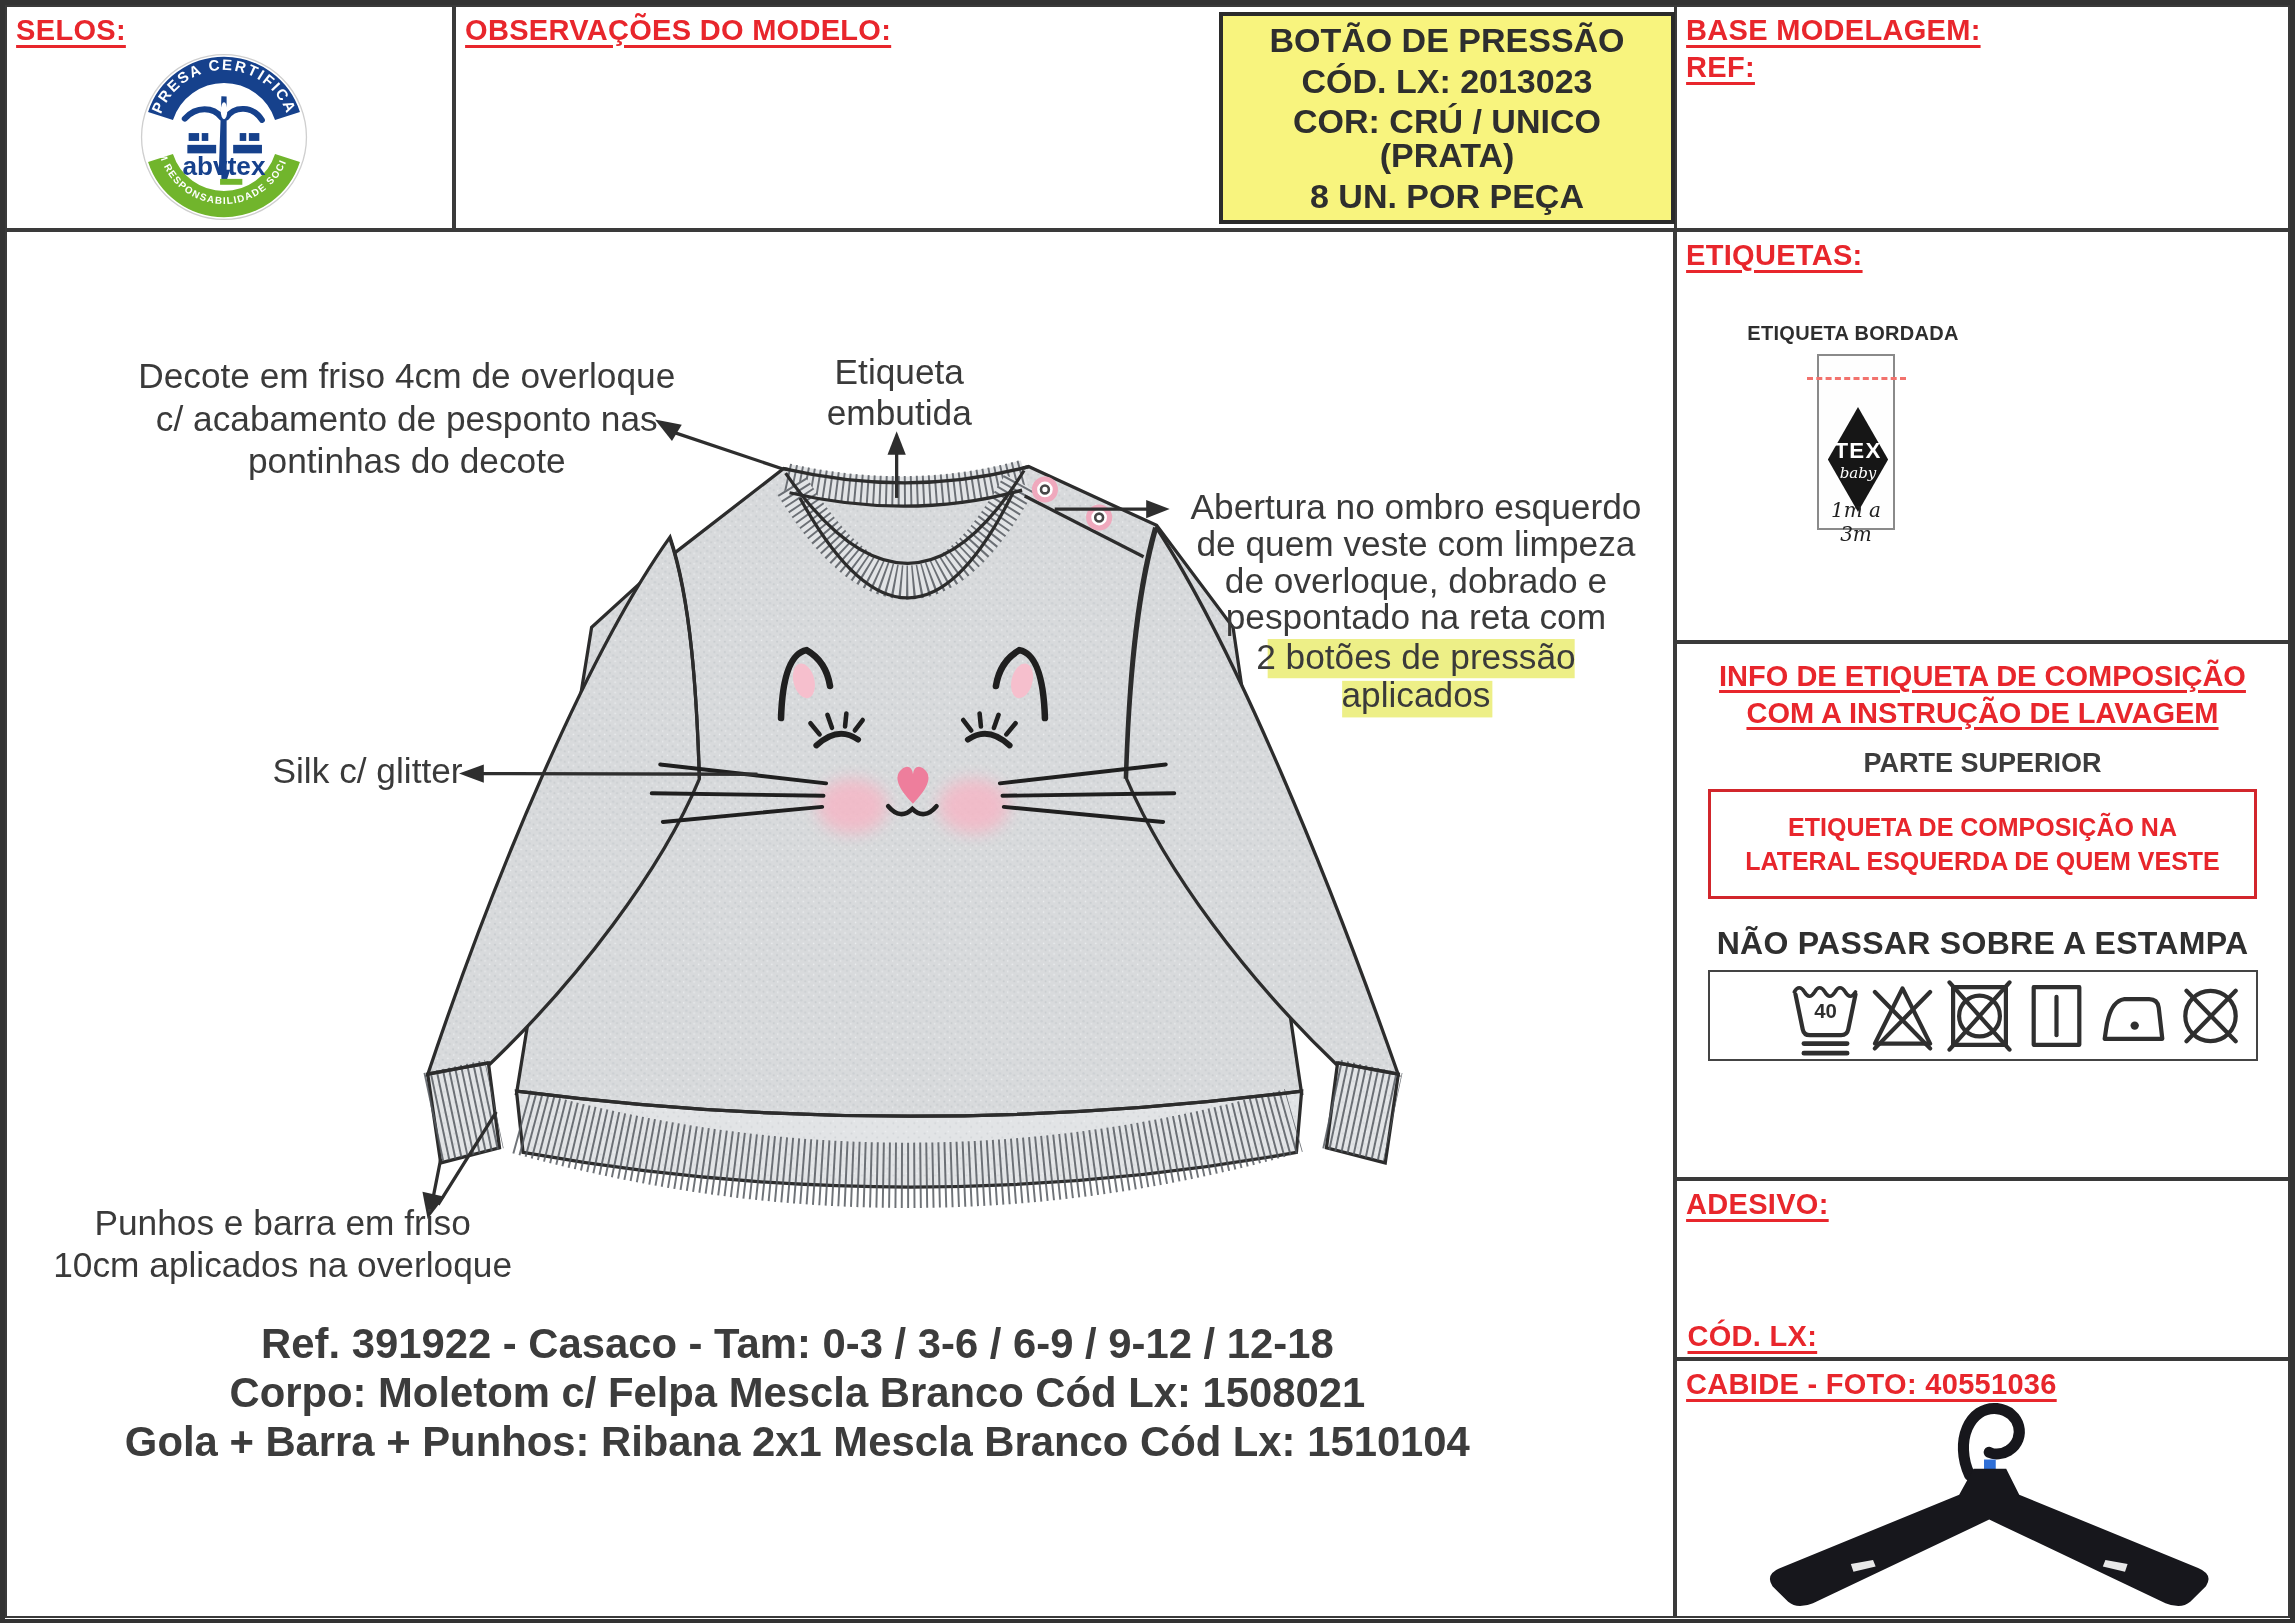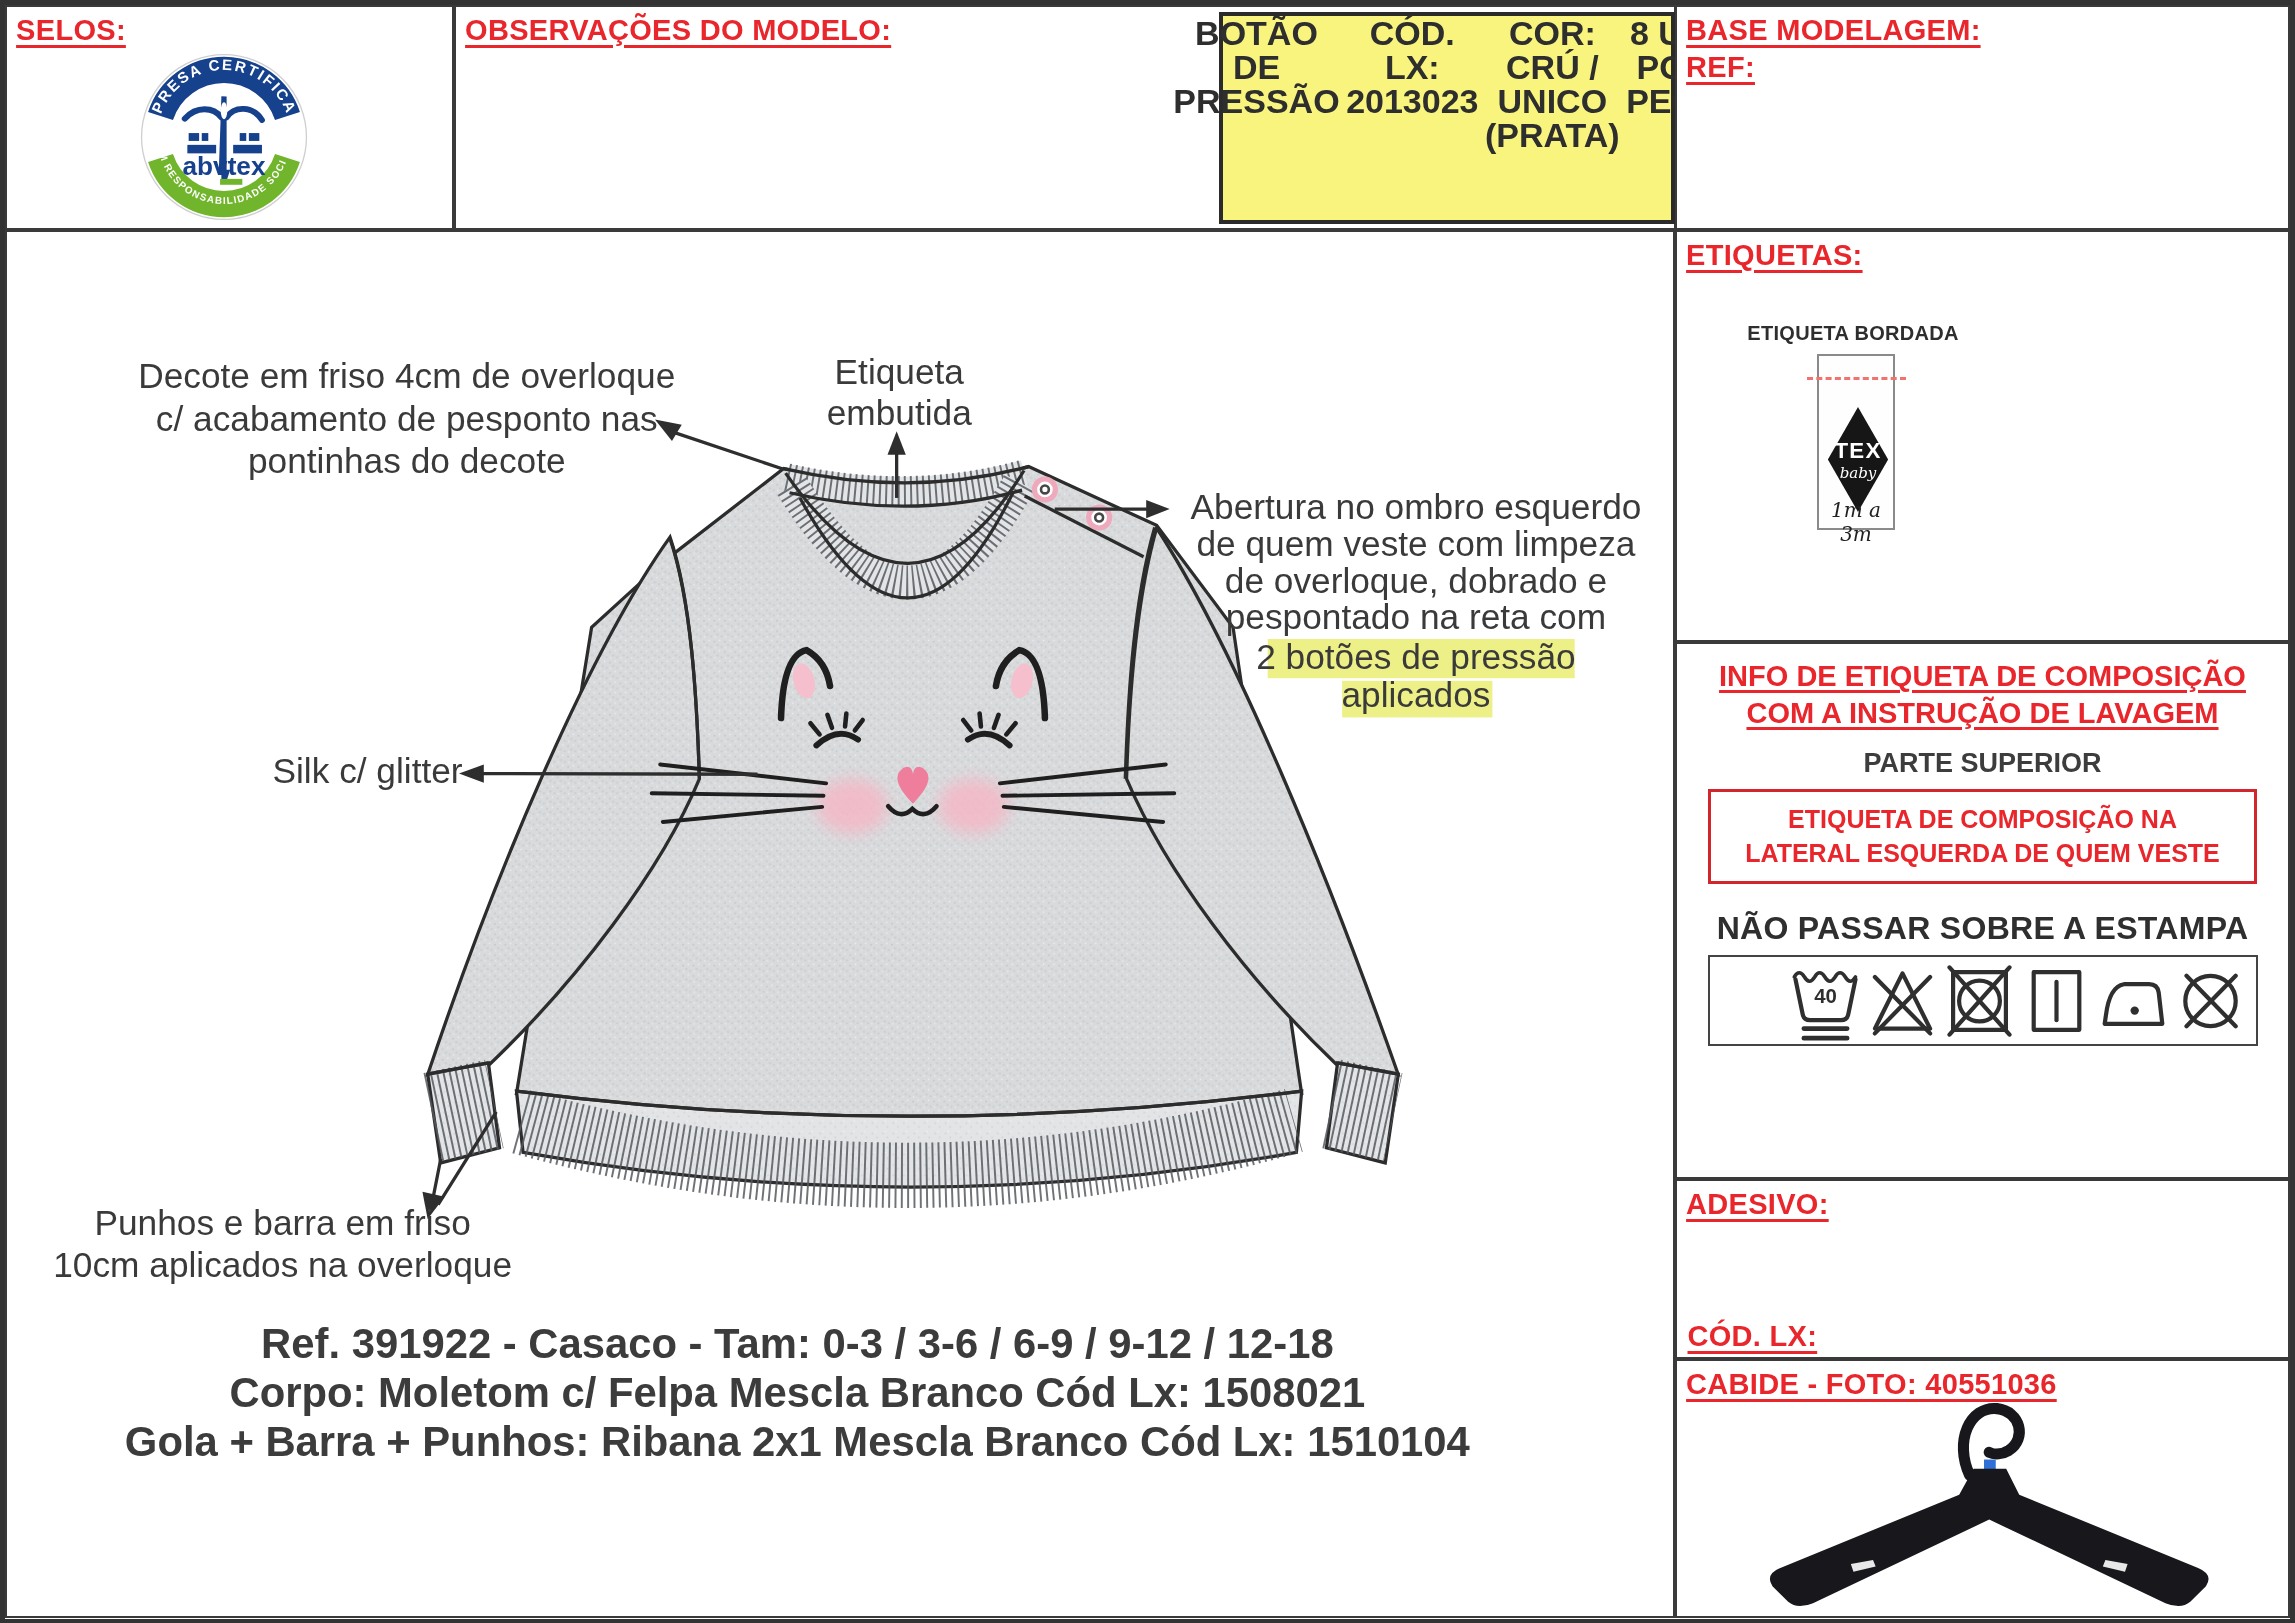--- a/index.html
+++ b/index.html
@@ -18,39 +18,39 @@
   
   #cell-main{left:0;top:225px;width:1670px;height:1388px;}
   #cell-etiq{left:1670px;top:225px;width:615px;height:412px;}
   #cell-info{left:1670px;top:637px;width:615px;height:537px;}
   #cell-ades{left:1670px;top:1174px;width:615px;height:180px;}
   #cell-cab{left:1670px;top:1354px;width:615px;height:259px;}
   .pad{padding:6.5px 9.1px;}
   
   #note-box{position:absolute;left:763px;top:5.2px;width:456px;height:212px;
             background:#f8f47e;border:4.6px solid #2b2b2b;text-align:center;
-            display:flex;flex-direction:row;justify-content:center;gap:6.5px;}
+            display:flex;flex-direction:column;justify-content:center;gap:6.5px;}
   #note-box div{font-size:34px;font-weight:bold;color:#2e2e2e;line-height:1.0;}
   
   #etq-heading{position:absolute;left:39px;top:90px;width:274px;text-align:center;
                font-size:20px;font-weight:bold;color:#2e2e2e;letter-spacing:0.3px;}
   #tex-label{position:absolute;left:140px;top:122px;width:78px;height:176px;
              background:#fefefe;border:2px solid #8a8a8a;}
   #tex-dash{position:absolute;left:-11.8px;top:21px;width:99px;border-top:3.3px dashed #f2726d;}
   #tex-diamond{position:absolute;left:39px;top:84px;width:0;height:0;}
   #tex-diamond svg{overflow:visible;}
   .texword{fill:#fff;font-weight:bold;font-size:34px;letter-spacing:2px;}
   .babyword{fill:#fff;font-style:italic;font-size:23px;font-family:"DejaVu Serif",serif;}
   #tex-size{position:absolute;left:0;top:142px;width:74px;text-align:center;
             font-family:"DejaVu Serif",serif;font-style:italic;font-size:20px;color:#222;}
   
   .info-title{text-align:center;color:#e8262c;font-weight:bold;font-size:29px;line-height:1.25;
               text-decoration:underline;text-decoration-thickness:2.6px;text-underline-offset:3.9px;}
   #parte-sup{text-align:center;font-size:27px;font-weight:bold;color:#3d3d3d;margin-top:17px;}
-  #red-box{margin:10.5px auto 0 auto;width:549px;height:95px;border:3.9px solid #d2262c;
+  #red-box{margin:10.5px auto 0 auto;width:549px;height:110px;border:3.9px solid #d2262c;
            display:flex;flex-direction:column;justify-content:center;text-align:center;gap:5.2px;}
   #red-box div{color:#e8262c;font-weight:bold;font-size:25px;}
   #care-head{text-align:center;font-size:32px;font-weight:bold;color:#2f2f2f;margin-top:26px;letter-spacing:0.3px;}
   #care-box{margin:8px auto 0 auto;width:550px;height:91px;border:2.6px solid #444;
             display:flex;align-items:center;justify-content:flex-end;padding:2.6px 6.5px;}
   .care{stroke:#2f2f2f;stroke-width:7;fill:none;stroke-linecap:round;stroke-linejoin:round;}
   
   #cod-lx{position:absolute;left:10.5px;bottom:3.9px;}
   svg text{font-family:"Liberation Sans",sans-serif;}
   .ann{fill:#3a3a3a;font-size:54px;}

